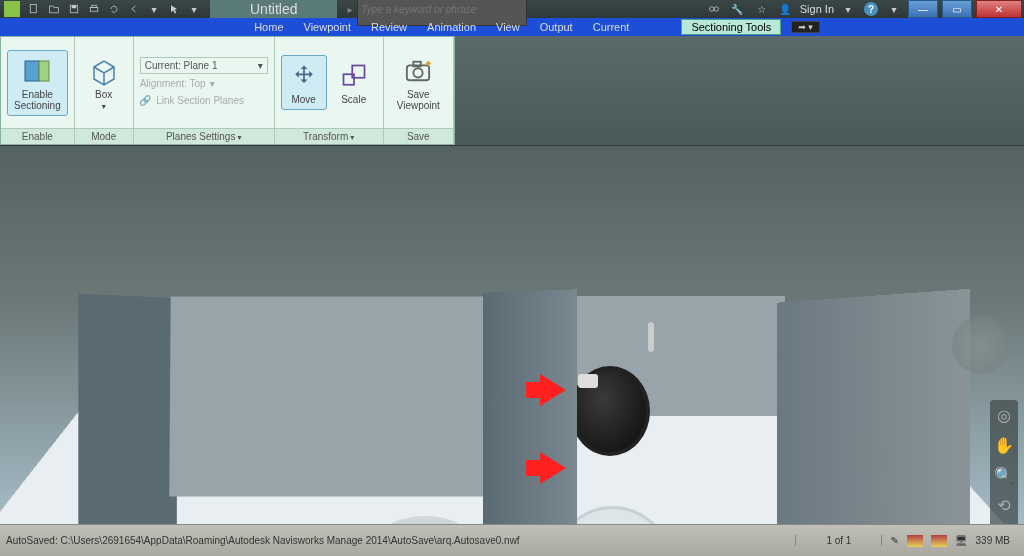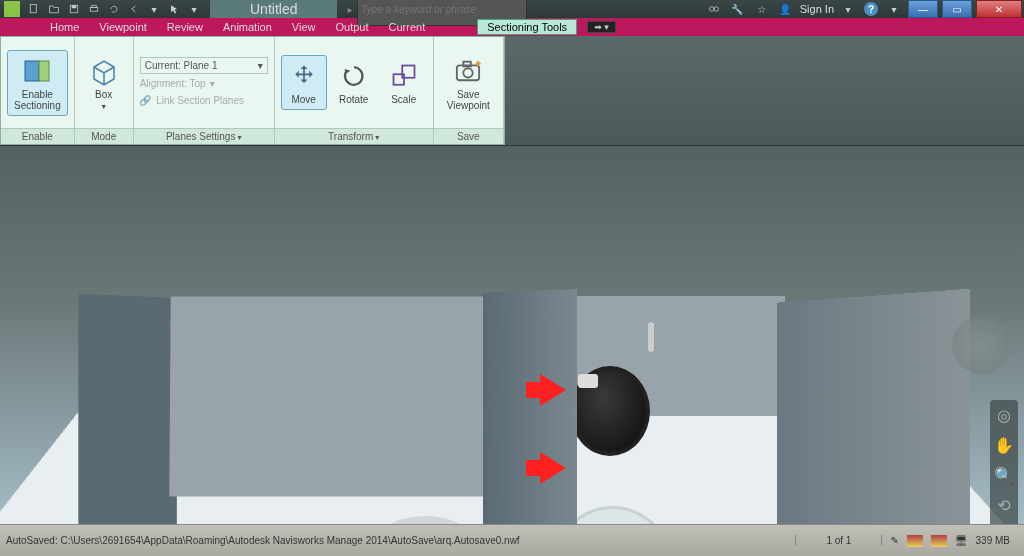--- a/index.html
+++ b/index.html
@@ -12,21 +12,21 @@
 .qat-icon svg { width: 12px; height: 12px; }
 .doc-title { background: #5a7a7a; padding: 1px 40px; margin: 0 6px; color: #ddd; font-size: 14px; }
 .search-box { background: #555; border: 1px solid #333; padding: 1px 4px; color: #888; font-size: 10px; font-style: italic; width: 170px; height: 33px; }
 .title-right { margin-left: auto; display: flex; align-items: center; gap: 4px; padding-right: 2px; }
 .win-btn { width: 30px; height: 18px; display: inline-flex; align-items: center; justify-content: center; color: white; font-size: 10px; }
 .win-min { background: linear-gradient(#6aa0d8,#3a70b0); border: 1px solid #2a5a8a; }
 .win-max { background: linear-gradient(#6aa0d8,#3a70b0); border: 1px solid #2a5a8a; }
 .win-close { background: linear-gradient(#e08080,#c03030); border: 1px solid #802020; width: 46px; }
 
 
-.menu-bar { height: 18px; background: #be185d; display: flex; align-items: center; padding-left: 40px; font-size: 11px; }
+.menu-bar { height: 18px; background: #1d4ed8; display: flex; align-items: center; padding-left: 40px; font-size: 11px; justify-content: center; }
 .menu-item { color: #ddd; padding: 2px 10px; cursor: pointer; }
 .menu-item.active { background: #b8e8d8; color: #000; border: 1px solid #4aa080; padding: 1px 9px; margin-left: 42px; }
 .overflow { margin-left: 10px; color: #ccc; background: #222; padding: 0 6px; border: 1px solid #444; font-size: 9px; }
 
 
 .ribbon { height: 110px; background: linear-gradient(#5a6a6a, #4a5a5a); display: flex; border-bottom: 1px solid #333; }
 .ribbon-panel-area { background: #eaf7f0; display: flex; border: 1px solid #8ab0a0; }
 .ribbon-group { border-right: 1px solid #b0c8bc; display: flex; flex-direction: column; }
 .ribbon-group-body { flex: 1; display: flex; align-items: center; padding: 4px 6px; gap: 4px; }
 .ribbon-group-title { background: #d0e8dc; color: #555; font-size: 10px; text-align: center; padding: 2px 4px; border-top: 1px solid #b0c8bc; }
@@ -209,29 +209,20 @@
           <div class="bicon">
             <svg width="28" height="28" viewBox="0 0 32 32">
                 <path d="M16 4l-4 4h3v5h-5v-3l-4 4 4 4v-3h5v5h-3l4 4 4-4h-3v-5h5v3l4-4-4-4v3h-5v-5h3z" fill="#4a6a8a"></path>
               </svg>
           </div>
           <span>Move</span>
         </div>
         <div class="big-btn">
           <div class="bicon">
             <svg width="28" height="28" viewBox="0 0 32 32">
-                <path d="M16 6a10 10 0 1 1-9 5" fill="none" stroke="#555" stroke-width="2.5"></path>
-                <path d="M5 8l2 5 5-3z" fill="#555"></path>
-              </svg>
-          </div>
-          <span>Rotate</span>
-        </div>
-        <div class="big-btn">
-          <div class="bicon">
-            <svg width="28" height="28" viewBox="0 0 32 32">
                 <rect x="4" y="14" width="12" height="12" fill="none" stroke="#6a4aa0" stroke-width="2"></rect>
                 <rect x="14" y="4" width="14" height="14" fill="none" stroke="#6a4aa0" stroke-width="2"></rect>
               </svg>
           </div>
           <span>Scale</span>
         </div>
       </div>
       <div class="ribbon-group-title dropdown-arrow">Transform</div>
     </div>
 

